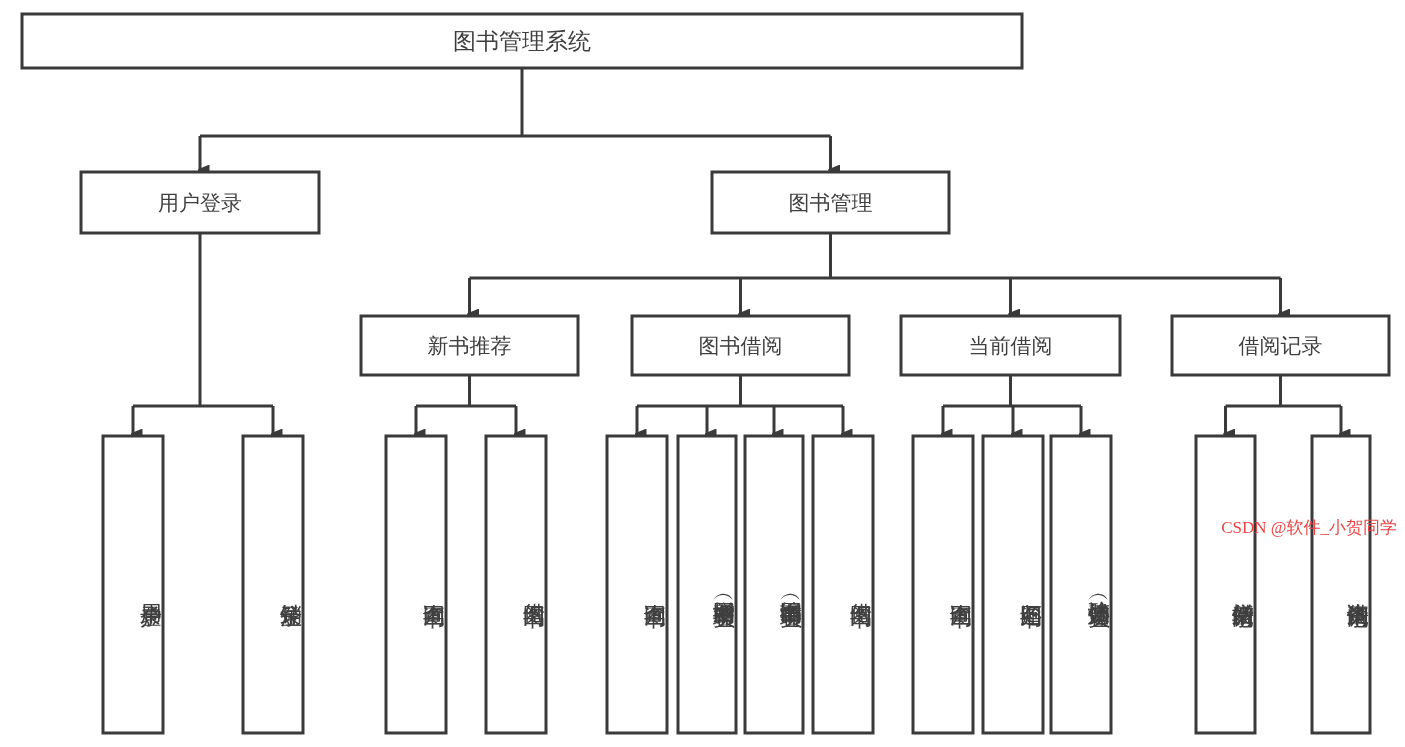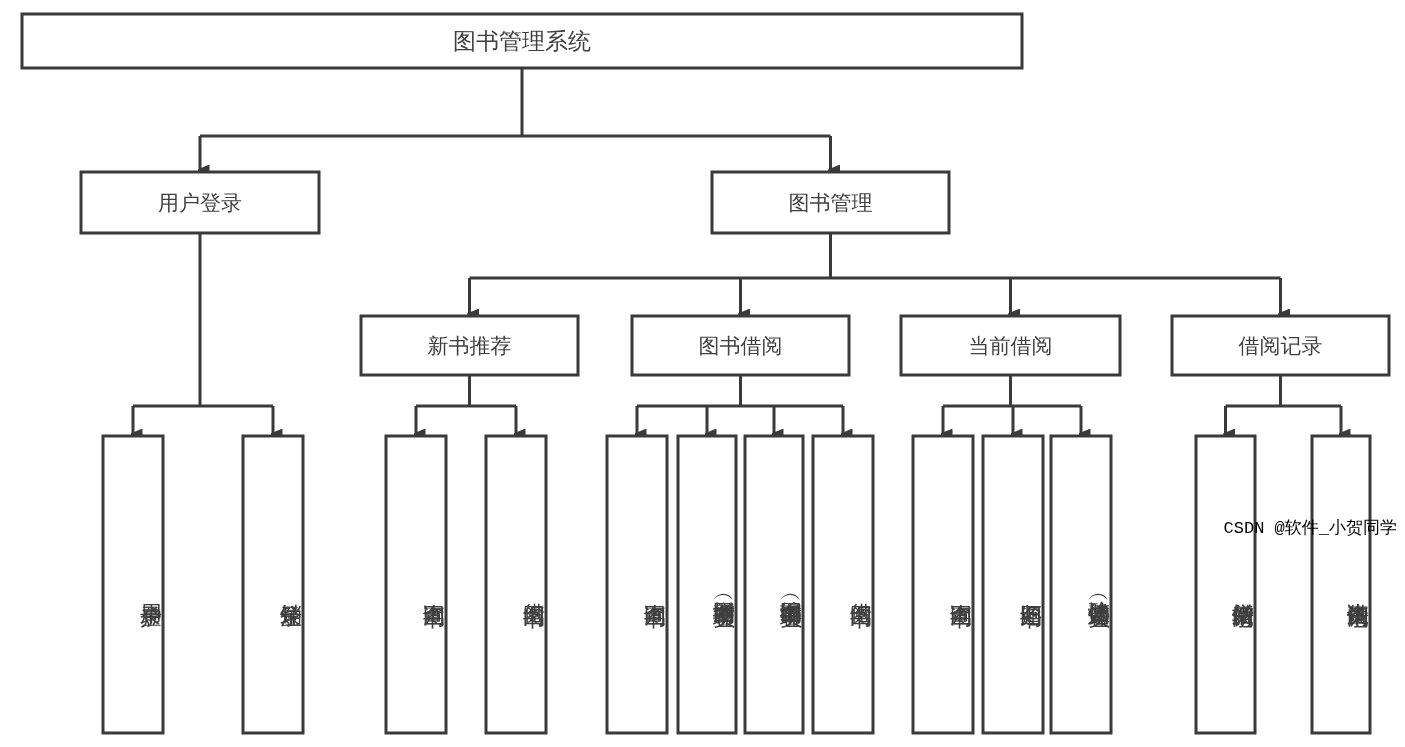--- a/index.html
+++ b/index.html
@@ -34,22 +34,22 @@
     letter-spacing:1px;
     white-space:nowrap;
     pointer-events:none;
     padding-top:6px;
     box-sizing:border-box;
   }
   #watermark{
     position:absolute;
     right:8px;bottom:4px;
     font-size:17px;
-    color:#000000;
-    font-family:Liberation Mono, monospace;
+    color:#ef4444;
+    font-family:Liberation Serif, serif;
     white-space:nowrap;
   }
 </style>
 </head>
 <body>
 
 <div id="diagram-root">
 
   <svg id="tree" viewBox="0 0 1405 747">
     <defs>

